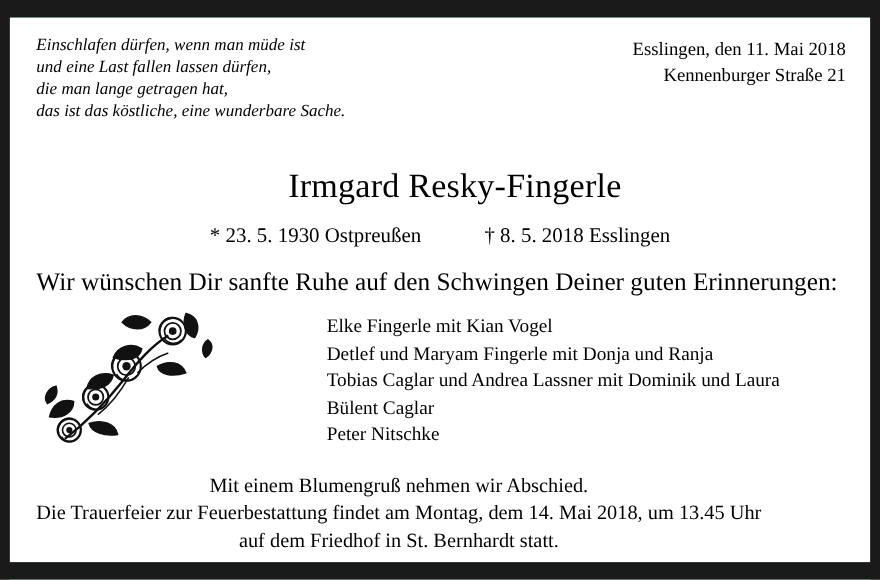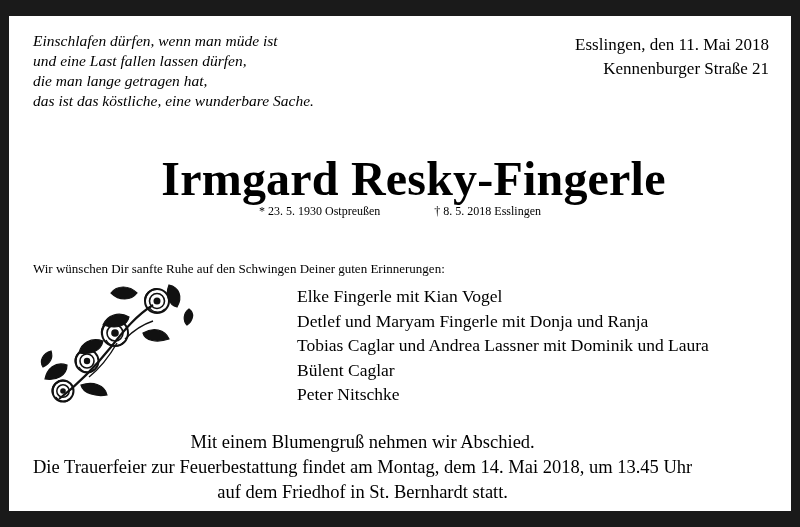--- a/index.html
+++ b/index.html
@@ -85,46 +85,45 @@
     white-space: nowrap;
     margin-left: 12px;
   }
 
   .name {
     position: absolute;
     top: 135px;
     left: 0;
     right: 0;
     text-align: center;
-    font-size: 48px;
-    font-weight: bold;
+    font-size: 31px;
+    font-weight: normal;
     letter-spacing: 0.2px;
     padding-left: 27px;
   }
 
   .dates {
     position: absolute;
     top: 188px;
     left: 0;
     right: 0;
     text-align: center;
-    font-size: 12px;
+    font-size: 19px;
   }
   .dates .sep {
     display: inline-block;
     width: 48px;
   }
 
   .wish {
     position: absolute;
     top: 228px;
     left: 24px;
-    font-size: 13px;
-    white-space: nowrap;
-    margin-top: 17px;
+    font-size: 23px;
+    white-space: nowrap;
   }
 
   .survivors {
     position: absolute;
     top: 268px;
     left: 288px;
     font-size: 17.5px;
     line-height: 24.5px;
   }
   .survivors div {

